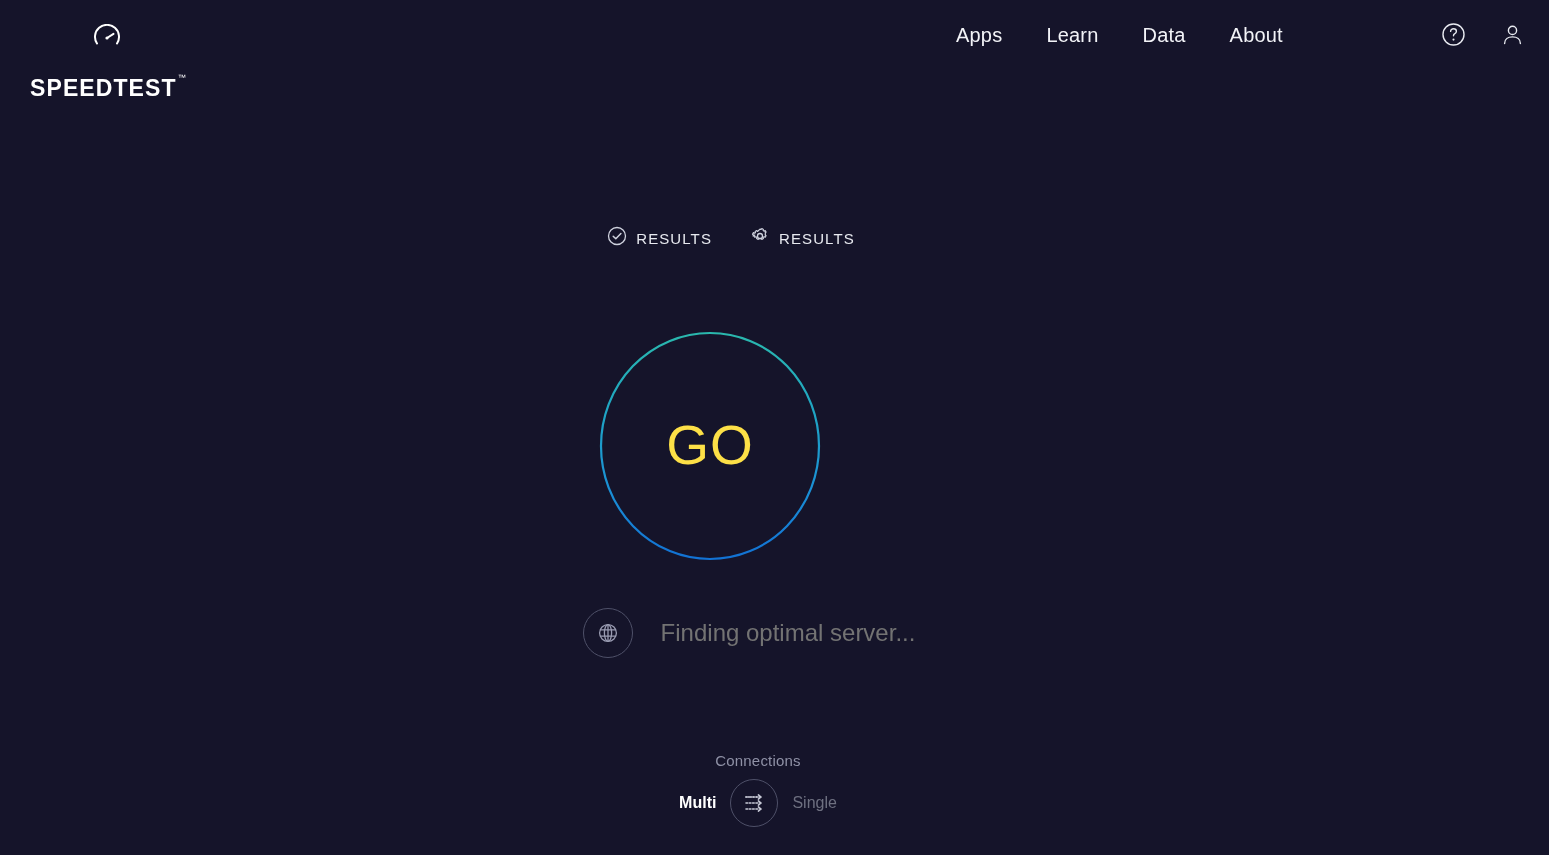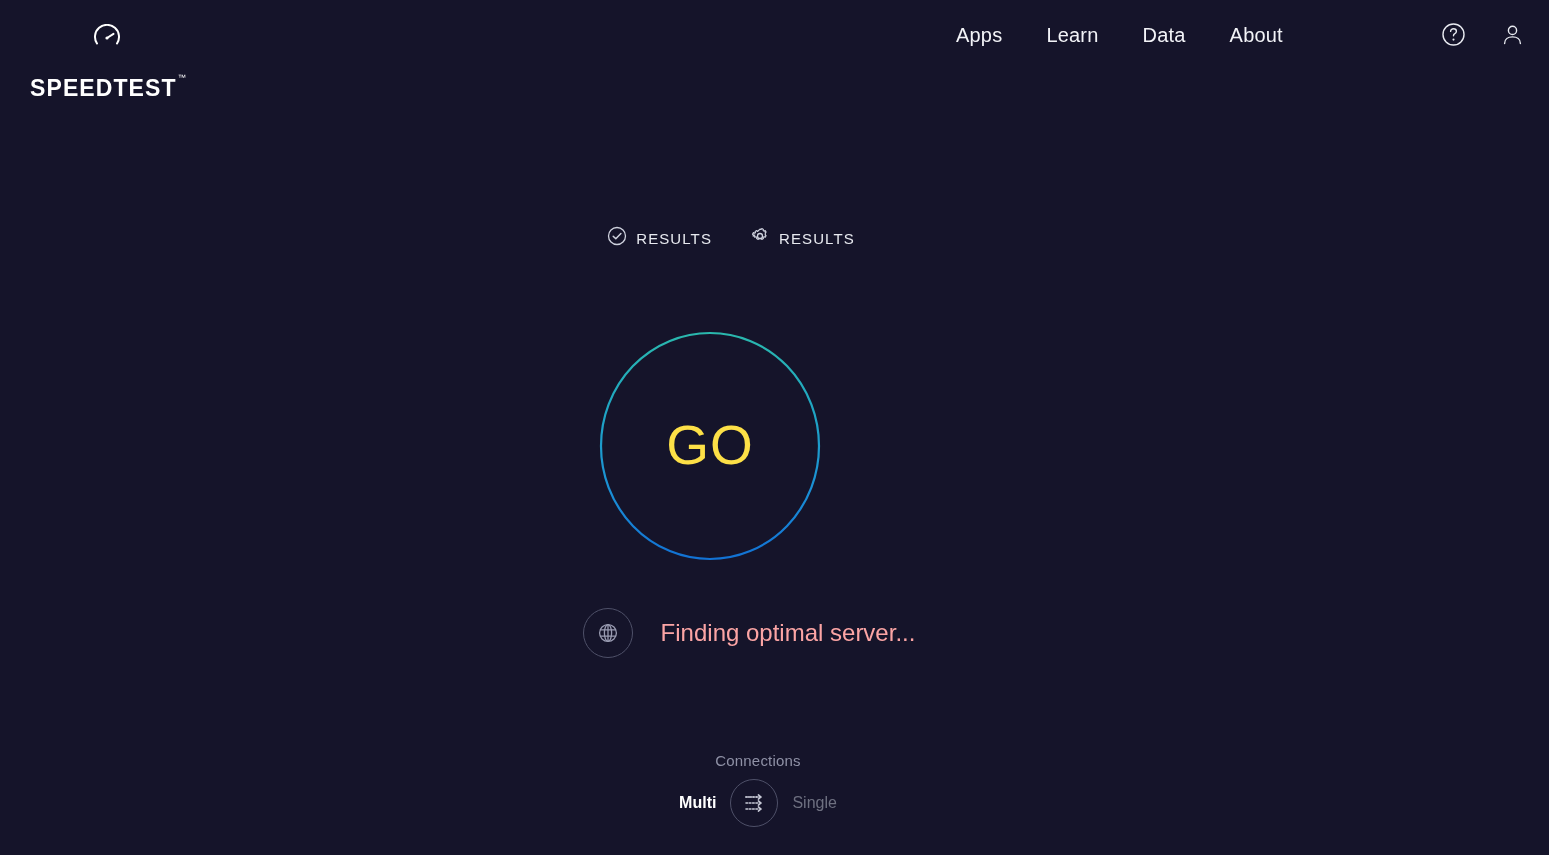--- a/index.html
+++ b/index.html
@@ -174,21 +174,21 @@
     border-radius: 50%;
     display: flex;
     align-items: center;
     justify-content: center;
     cursor: pointer;
     flex-shrink: 0;
   }
   .server-gap { width: 78px; }
   .server-status {
     font-size: 24px;
-    color: #fca5a5;
+    color: #737373;
     white-space: nowrap;
     margin-left: 14px;
   }
 
   
   .connections {
     position: absolute;
     top: 752px;
     left: 0;
     width: 1420px;

